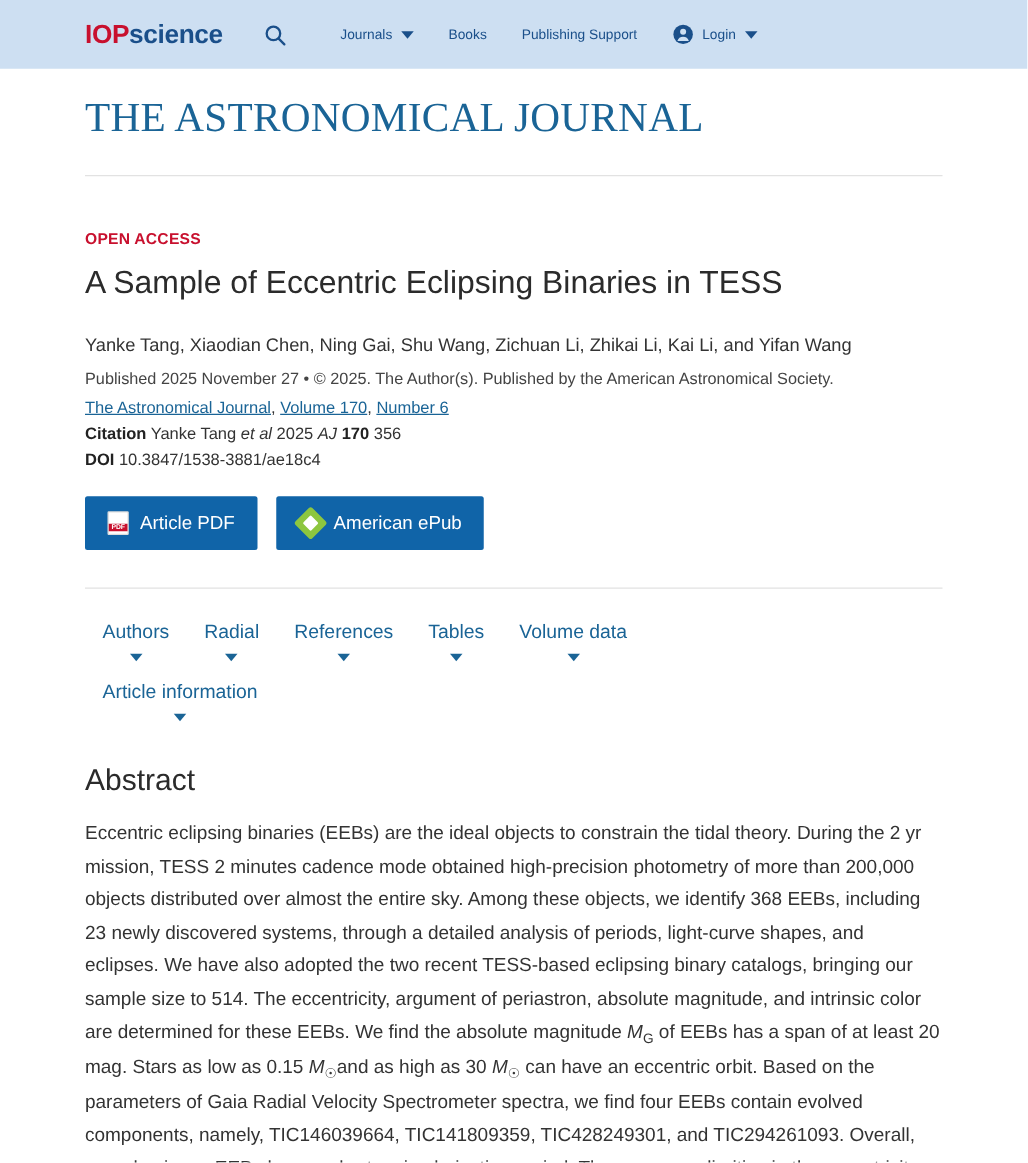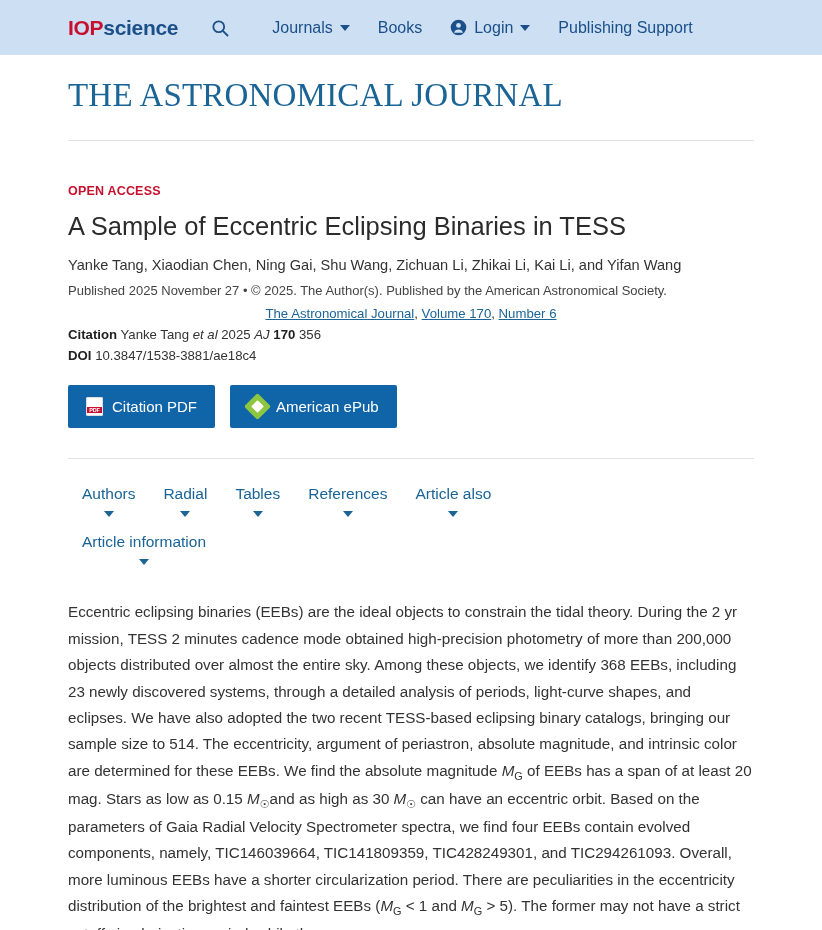--- a/index.html
+++ b/index.html
@@ -43,21 +43,21 @@
     display: flex;
     align-items: center;
     margin-left: 22px;
     gap: 0;
   }
   .nav-item {
     display: flex;
     align-items: center;
     gap: 7px;
     color: #1a4f8a;
-    font-size: 16px;
+    font-size: 11px;
     padding: 6px 14px;
     cursor: pointer;
     white-space: nowrap;
   }
   .caret {
     width: 0; height: 0;
     border-left: 5px solid transparent;
     border-right: 5px solid transparent;
     border-top: 6px solid #1a4f8a;
     display: inline-block;
@@ -95,35 +95,34 @@
     font-size: 25.5px;
     color: #2b2b2b;
     font-weight: normal;
     margin: 13px 0 0 0;
     line-height: 1.25;
   }
 
   .authors {
     font-size: 14.6px;
     color: #333;
-    margin-top: 12px;
+    margin-top: 24px;
     line-height: 1.4;
   }
 
   .pubinfo {
     font-size: 13px;
     color: #444;
     margin-top: 7px;
     line-height: 1.45;
   }
 
   .journal-link-line {
     font-size: 13.2px;
     margin-top: 5px;
-    text-align: center;
   }
   .journal-link-line a {
     color: #1a6496;
     text-decoration: underline;
   }
 
   .citation-line, .doi-line {
     font-size: 13.2px;
     color: #333;
     margin-top: 6px;
@@ -251,33 +250,33 @@
 
   <div class="nav-items">
     <div class="nav-item">
       <span>Journals</span>
       <span class="caret"></span>
     </div>
     <div class="nav-item">
       <span>Books</span>
     </div>
     <div class="nav-item">
+      <span>Publishing Support</span>
+    </div>
+    <div class="nav-item">
       <span class="person-icon">
         <svg width="17" height="17" viewBox="0 0 24 24" fill="#1a4f8a">
           <circle cx="12" cy="12" r="11"></circle>
           <circle cx="12" cy="9" r="3.4" fill="#cddff2"></circle>
           <path d="M5.5 19.5a6.8 6.8 0 0 1 13 0z" fill="#cddff2"></path>
         </svg>
       </span>
       <span>Login</span>
       <span class="caret"></span>
     </div>
-    <div class="nav-item">
-      <span>Publishing Support</span>
-    </div>
   </div>
 </div>
 
 <div class="page">
 
   <h1 class="journal-title">THE ASTRONOMICAL JOURNAL</h1>
 
   <div class="open-access">OPEN ACCESS</div>
 
   <h2 class="article-title">A Sample of Eccentric Eclipsing Binaries in TESS</h2>
@@ -301,54 +300,55 @@
   </div>
 
   <div class="doi-line">
     <b>DOI</b>
     <span>10.3847/1538-3881/ae18c4</span>
   </div>
 
   <div class="dl-row">
     <button class="dl-btn">
       <span class="pdf-icon"></span>
-      <span>Citation PDF</span>
+      <span>Article PDF</span>
     </button>
     <button class="dl-btn">
       <span class="epub-icon"></span>
       <span>American ePub</span>
     </button>
   </div>
 
   <div class="secnav">
     <div class="secnav-item">
       <span>Authors</span>
       <span class="caret"></span>
     </div>
     <div class="secnav-item">
       <span>Radial</span>
       <span class="caret"></span>
     </div>
     <div class="secnav-item">
+      <span>References</span>
+      <span class="caret"></span>
+    </div>
+    <div class="secnav-item">
       <span>Tables</span>
       <span class="caret"></span>
     </div>
     <div class="secnav-item">
-      <span>References</span>
-      <span class="caret"></span>
-    </div>
-    <div class="secnav-item">
-      <span>Article also</span>
+      <span>Volume data</span>
       <span class="caret"></span>
     </div>
   </div>
   <div class="secnav-row2">
     <div class="secnav-item">
       <span>Article information</span>
       <span class="caret"></span>
     </div>
   </div>
 
   <div class="abstract-wrap">
+    <h3 class="abstract-heading">Abstract</h3>
     <p class="abstract-body"><span>Eccentric eclipsing binaries (EEBs) are the ideal objects to constrain the tidal theory. During the 2 yr mission, TESS 2 minutes cadence mode obtained high-precision photometry of more than 200,000 objects distributed over almost the entire sky. Among these objects, we identify 368 EEBs, including 23 newly discovered systems, through a detailed analysis of periods, light-curve shapes, and eclipses. We have also adopted the two recent TESS-based eclipsing binary catalogs, bringing our sample size to 514. The eccentricity, argument of periastron, absolute magnitude, and intrinsic color are determined for these EEBs. We find the absolute magnitude </span><i>M</i><sub>G</sub><span> of EEBs has a span of at least 20 mag. Stars as low as 0.15 </span><i>M</i><sub>☉</sub><span>and as high as 30 </span><i>M</i><sub>☉</sub><span> can have an eccentric orbit. Based on the parameters of Gaia Radial Velocity Spectrometer spectra, we find four EEBs contain evolved components, namely, TIC146039664, TIC141809359, TIC428249301, and TIC294261093. Overall, more luminous EEBs have a shorter circularization period. There are peculiarities in the eccentricity distribution of the brightest and faintest EEBs (</span><i>M</i><sub>G</sub><span> &lt; 1 and </span><i>M</i><sub>G</sub><span> &gt; 5). The former may not have a strict cutoff circularization period, while the</span></p>
   </div>
 
 </div>
 
 </body></html>

